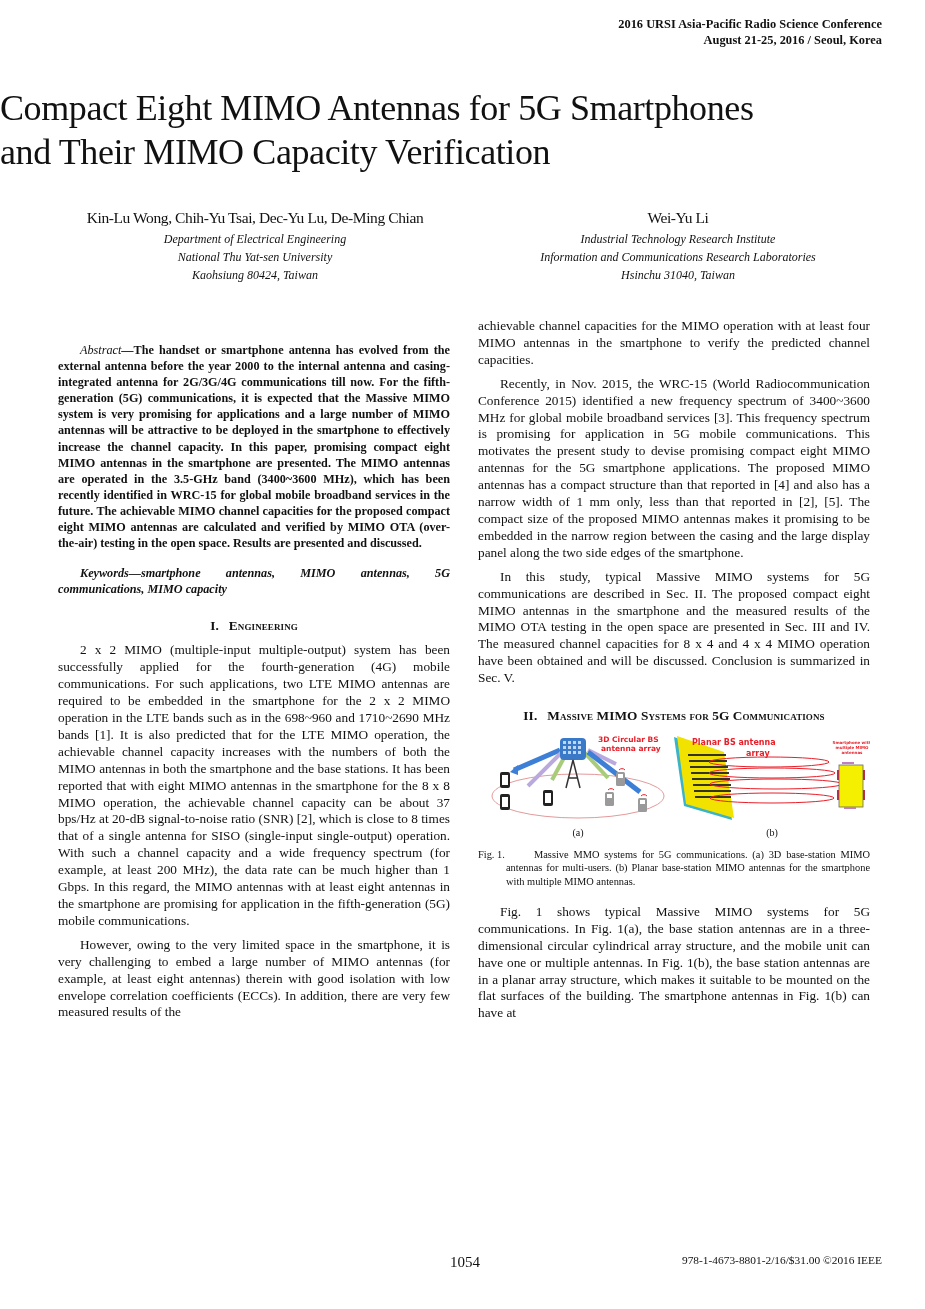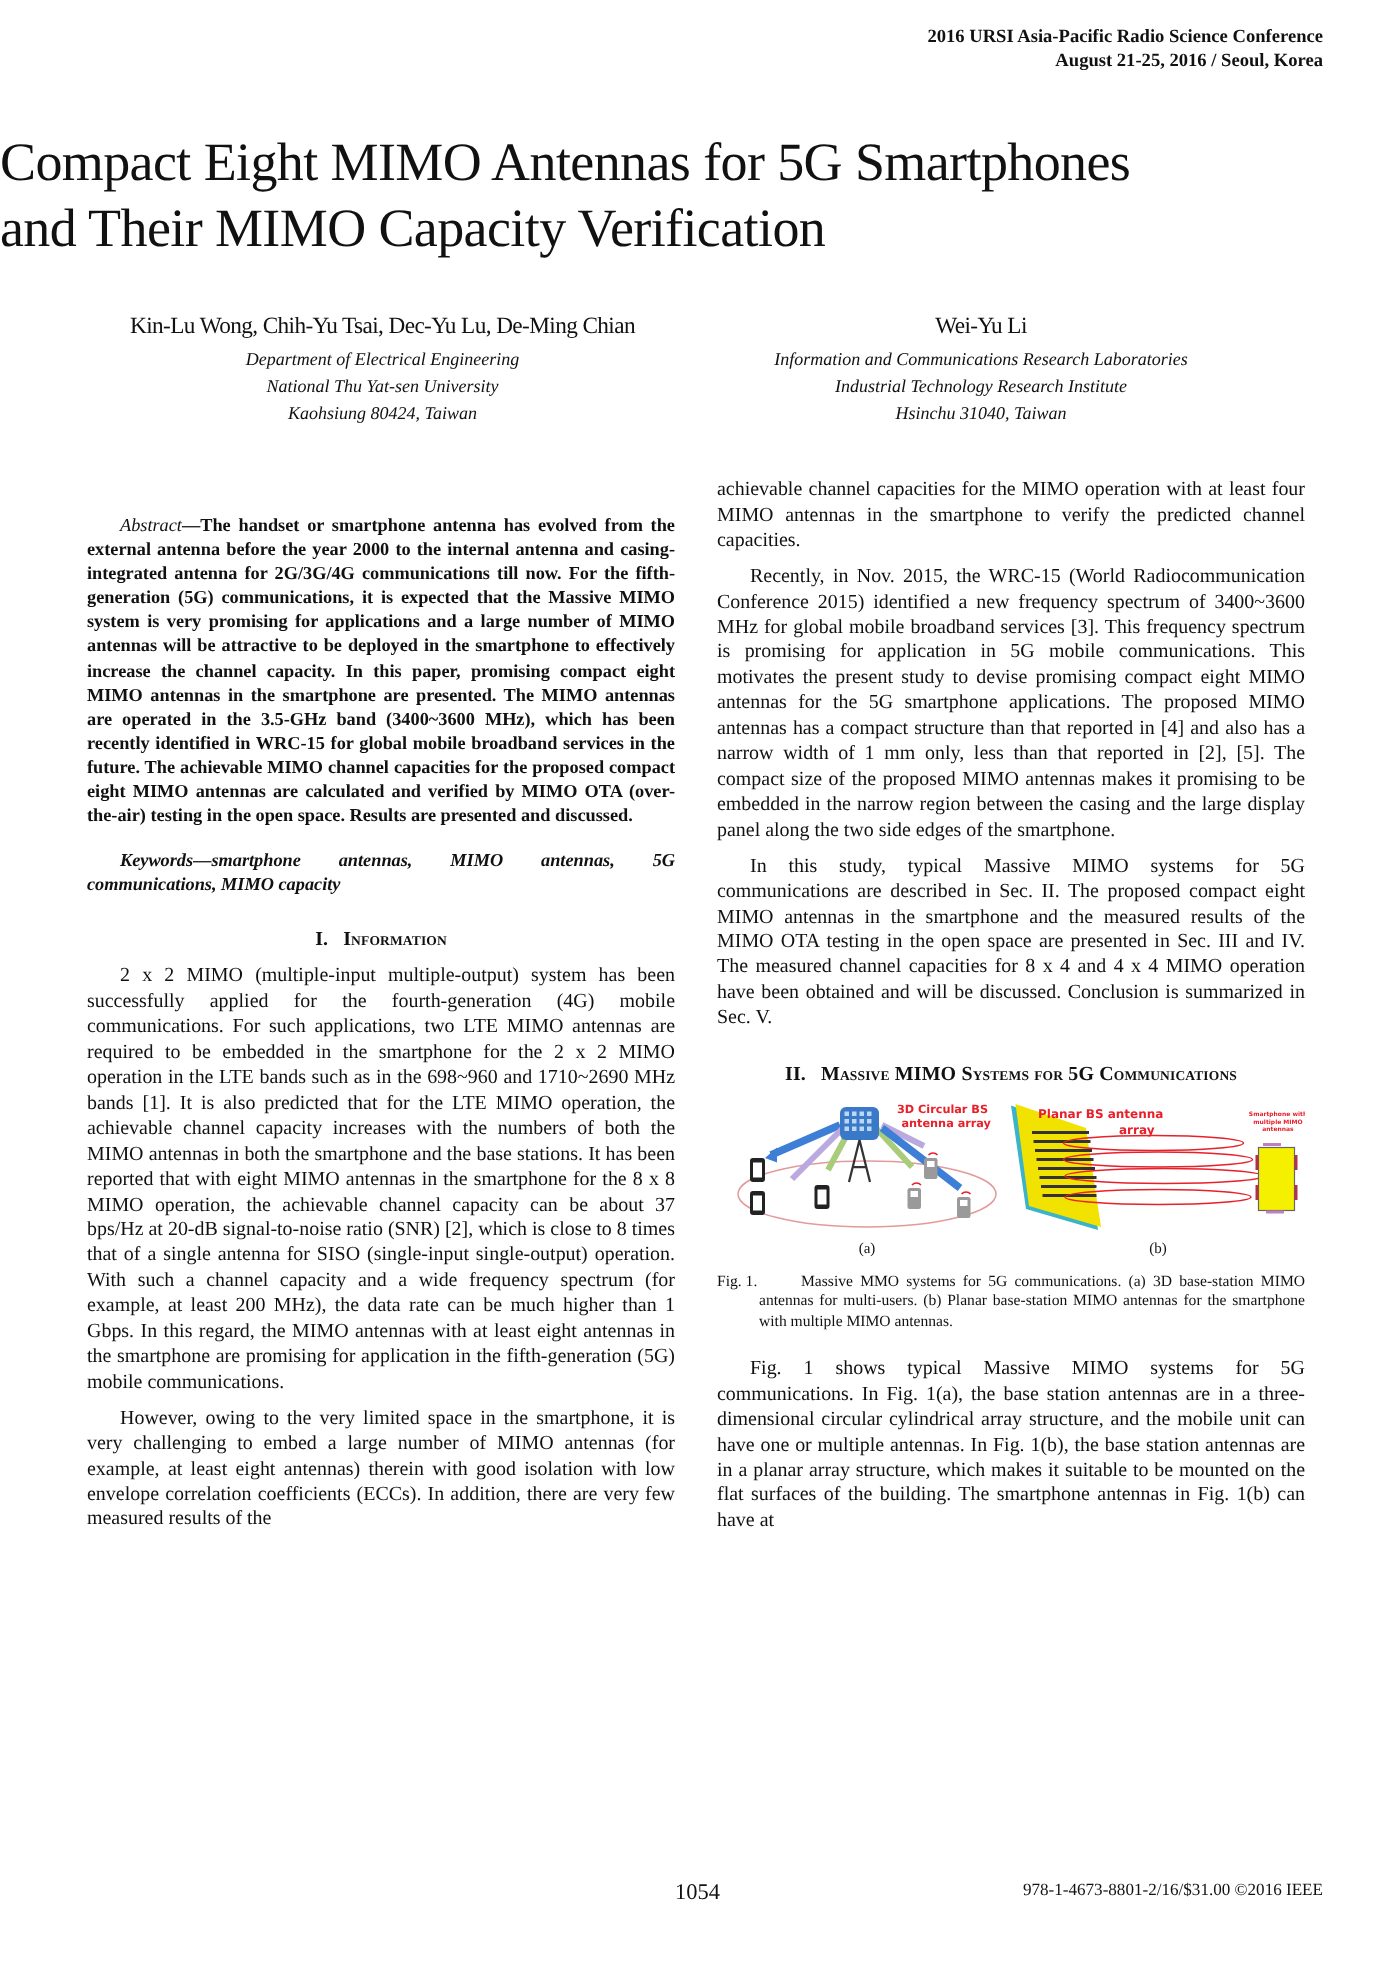--- a/index.html
+++ b/index.html
@@ -5,21 +5,21 @@
   * { box-sizing: border-box; margin: 0; padding: 0; }
   html, body { width: 925px; height: 1309px; background: #ffffff; }
   body { position: relative; font-family: "Liberation Serif", serif; color: #111; overflow: hidden; }
 
   .conf-header { position: absolute; right: 43px; top: 16px; text-align: right; font-weight: bold; font-size: 12.4px; line-height: 16px; }
 
   .title { position: absolute; left: 0; width: 925px; top: 86px; font-size: 36px; line-height: 44px; font-weight: normal; letter-spacing: -0.4px; }
 
   .author-block { position: absolute; top: 208px; text-align: center; }
   .author-block.left { left: 45px; width: 420px; }
-  .author-block.right { left: 434px; width: 440px; }
+  .author-block.right { left: 458px; width: 440px; }
   .author-names { font-size: 15.5px; line-height: 20px; letter-spacing: -0.4px; margin-bottom: 2px; }
   .affil { font-size: 12px; line-height: 18px; font-style: italic; }
 
   .column { position: absolute; top: 318px; width: 392px; font-size: 13.3px; line-height: 16.9px; text-align: justify; }
   .column.left { left: 58px; margin-top: 24px; }
   .column.right { left: 478px; }
 
   .para { text-indent: 22px; margin-bottom: 7px; hyphens: none; }
   .para.noindent { text-indent: 0; }
   .abstract { font-weight: bold; font-size: 12.2px; line-height: 16.1px; text-indent: 22px; margin-bottom: 14px; }
@@ -56,30 +56,30 @@
 
 <div class="author-block left">
   <div class="author-names">Kin-Lu Wong, Chih-Yu Tsai, Dec-Yu Lu, De-Ming Chian</div>
   <div class="affil">Department of Electrical Engineering</div>
   <div class="affil">National Thu Yat-sen University</div>
   <div class="affil">Kaohsiung 80424, Taiwan</div>
 </div>
 
 <div class="author-block right">
   <div class="author-names">Wei-Yu Li</div>
+  <div class="affil">Industrial Technology Research Institute</div>
   <div class="affil">Information and Communications Research Laboratories</div>
-  <div class="affil">Industrial Technology Research Institute</div>
   <div class="affil">Hsinchu 31040, Taiwan</div>
 </div>
 
 <div class="column left">
   <p class="abstract"><span class="lead">Abstract</span><span>—The handset or smartphone antenna has evolved from the external antenna before the year 2000 to the internal antenna and casing-integrated antenna for 2G/3G/4G communications till now. For the fifth-generation (5G) communications, it is expected that the Massive MIMO system is very promising for applications and a large number of MIMO antennas will be attractive to be deployed in the smartphone to effectively increase the channel capacity. In this paper, promising compact eight MIMO antennas in the smartphone are presented. The MIMO antennas are operated in the 3.5-GHz band (3400~3600 MHz), which has been recently identified in WRC-15 for global mobile broadband services in the future. The achievable MIMO channel capacities for the proposed compact eight MIMO antennas are calculated and verified by MIMO OTA (over-the-air) testing in the open space. Results are presented and discussed.</span></p>
   <p class="keywords">Keywords—smartphone antennas, MIMO antennas, 5G communications, MIMO capacity</p>
 
-  <h2 class="section-head"><span class="num">I.</span><span>Information</span></h2>
+  <h2 class="section-head"><span class="num">I.</span><span>Engineering</span></h2>
   <p class="para">2 x 2 MIMO (multiple-input multiple-output) system has been successfully applied for the fourth-generation (4G) mobile communications. For such applications, two LTE MIMO antennas are required to be embedded in the smartphone for the 2 x 2 MIMO operation in the LTE bands such as in the 698~960 and 1710~2690 MHz bands [1]. It is also predicted that for the LTE MIMO operation, the achievable channel capacity increases with the numbers of both the MIMO antennas in both the smartphone and the base stations. It has been reported that with eight MIMO antennas in the smartphone for the 8 x 8 MIMO operation, the achievable channel capacity can be about 37 bps/Hz at 20-dB signal-to-noise ratio (SNR) [2], which is close to 8 times that of a single antenna for SISO (single-input single-output) operation. With such a channel capacity and a wide frequency spectrum (for example, at least 200 MHz), the data rate can be much higher than 1 Gbps. In this regard, the MIMO antennas with at least eight antennas in the smartphone are promising for application in the fifth-generation (5G) mobile communications.</p>
   <p class="para">However, owing to the very limited space in the smartphone, it is very challenging to embed a large number of MIMO antennas (for example, at least eight antennas) therein with good isolation with low envelope correlation coefficients (ECCs). In addition, there are very few measured results of the</p>
 </div>
 
 <div class="column right">
   <p class="para noindent">achievable channel capacities for the MIMO operation with at least four MIMO antennas in the smartphone to verify the predicted channel capacities.</p>
   <p class="para">Recently, in Nov. 2015, the WRC-15 (World Radiocommunication Conference 2015) identified a new frequency spectrum of 3400~3600 MHz for global mobile broadband services [3]. This frequency spectrum is promising for application in 5G mobile communications. This motivates the present study to devise promising compact eight MIMO antennas for the 5G smartphone applications. The proposed MIMO antennas has a compact structure than that reported in [4] and also has a narrow width of 1 mm only, less than that reported in [2], [5]. The compact size of the proposed MIMO antennas makes it promising to be embedded in the narrow region between the casing and the large display panel along the two side edges of the smartphone.</p>
   <p class="para" style="margin-bottom:20px;">In this study, typical Massive MIMO systems for 5G communications are described in Sec. II. The proposed compact eight MIMO antennas in the smartphone and the measured results of the MIMO OTA testing in the open space are presented in Sec. III and IV. The measured channel capacities for 8 x 4 and 4 x 4 MIMO operation have been obtained and will be discussed. Conclusion is summarized in Sec. V.</p>
 
   <h2 class="section-head"><span class="num">II.</span><span>Massive MIMO Systems for 5G Communications</span></h2>

